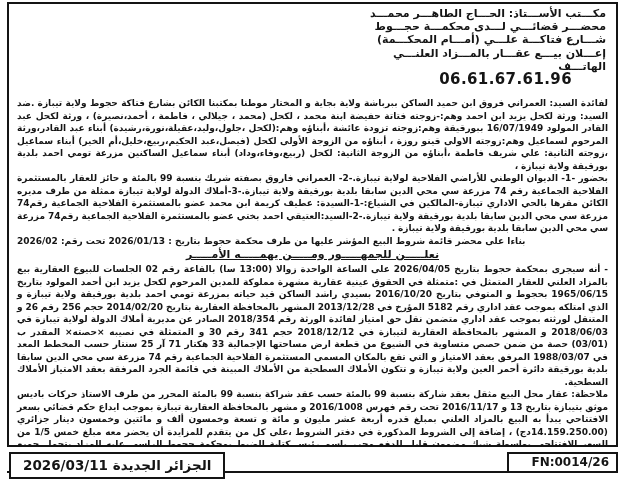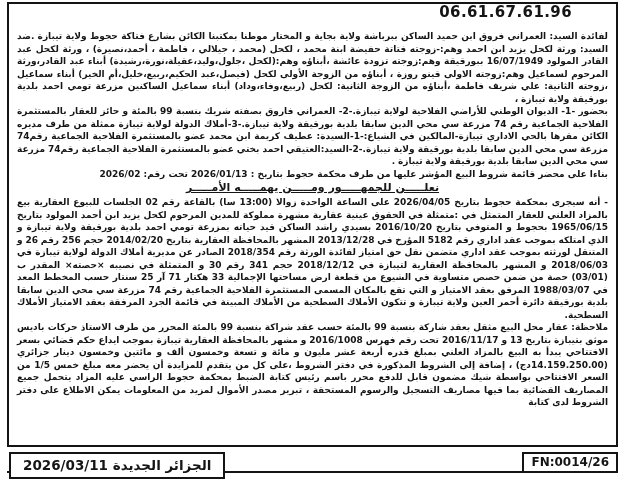--- a/index.html
+++ b/index.html
@@ -17,50 +17,57 @@
   .phone-number{
     direction:ltr;text-align:right;padding-right:36px;
     font-weight:700;font-size:15px;line-height:12px;letter-spacing:.4px;
   }
   .doc-body{margin-top:12px;}
   .doc-body .para{
     margin:0;font-size:9px;line-height:12.5px;font-weight:700;
     text-align:justify;text-justify:inter-word;word-spacing:-0.3px;
   }
   .center-line{
-    margin:0;font-size:9px;line-height:12.5px;font-weight:700;text-align:right;
+    margin:0;font-size:9px;line-height:12.5px;font-weight:700;text-align:left;
   }
   .proclamation{
     margin:1px 0;font-size:11px;line-height:14px;font-weight:700;text-align:center;text-decoration:underline;
   }
   .footer-rule{
     position:absolute;left:7px;right:7px;bottom:7px;height:0;
     border-top:2px solid #141414;
   }
   .date-box{
     position:absolute;left:9px;bottom:1px;background:#fff;
     border:2px solid #141414;direction:rtl;
     font-weight:700;font-size:13.5px;line-height:18px;padding:2px 12px 3px 12px;
     white-space:nowrap;
     margin-top:37px;
   }
   .fn-box{
     position:absolute;right:7px;bottom:9px;background:#fff;
     border:2px solid #141414;border-bottom:none;direction:ltr;
-    font-weight:700;font-size:12px;line-height:14px;padding:1px 7px 2px 7px;
+    font-weight:700;font-size:12px;line-height:14px;padding:1px 7px 2px 22px;
     white-space:nowrap;
   }
 </style>
 </head>
 <body>
 
 <div class="page">
 
   <div class="main-box">
 
+    <div class="letterhead">
+      <div class="h-line">مكـــتب الأســـتاذ: الحـــاج الطاهـــر محمـــد</div>
+      <div class="h-line">محضـــر قضائـــي لـــدى محكمـــة حجـــوط</div>
+      <div class="h-line">شـــارع فتاكـــة علـــي (أمـــام المحكـــمة)</div>
+      <div class="h-line">إعـــلان بيـــع عقـــار بالمـــزاد العلنـــي</div>
+      <div class="h-line">الهاتـــف</div>
+    </div>
     <div class="phone-number">06.61.67.61.96</div>
 
     <div class="doc-body">
       <p class="para">لفائدة السيد: العمراني فروق ابن حميد الساكن ببرباشة ولاية بجاية و المختار موطنا بمكتبنا الكائن بشارع فتاكة حجوط ولاية تيبازة .ضد السيد: ورثة لكحل يزيد ابن احمد وهم:-زوجته فتاتة حفيضة ابنة محمد ، لكحل (محمد ، جيلالي ، فاطمة ، أحمد،نصيرة) ، ورثة لكحل عبد القادر المولود 16/07/1949 ببورقيقة وهم:زوجته تزودة عائشة ،أبناؤه وهم:(لكحل ،جلول،وليد،عقيلة،نورة،رشيدة) أبناء عبد القادر،ورثة المرحوم لسماعيل وهم:زوجته الاولى قينو روزة ، أبناؤه من الزوجة الأولى لكحل (فيصل،عبد الحكيم،ربيع،خليل،أم الخير) أبناء سماعيل ،زوجته الثانية: علي شريف فاطمة ،أبناؤه من الزوجة الثانية: لكحل (ربيع،وفاء،وداد) أبناء سماعيل الساكنين مزرعة تومي احمد بلدية بورقيقة ولاية تيبازة ،</p>
       <p class="para">بحضور -1- الديوان الوطني للأراضي الفلاحية لولاية تيبازة.-2- العمراني فاروق بصفته شريك بنسبة 99 بالمئة و حائز للعقار بالمستثمرة الفلاحية الجماعية رقم 74 مزرعة سي محي الدين سابقا بلدية بورقيقة ولاية تيبازة.-3-أملاك الدولة لولاية تيبازة ممثلة من طرف مديره الكائن مقرها بالحي الاداري تيبازة-المالكين في الشياع:-1-السيدة: عطيف كريمة ابن محمد عضو بالمستثمرة الفلاحية الجماعية رقم74 مزرعة سي محي الدين سابقا بلدية بورقيقة ولاية تيبازة.-2-السيد:العتيقي احمد بختي عضو بالمستثمرة الفلاحية الجماعية رقم74 مزرعة سي محي الدين سابقا بلدية بورقيقة ولاية تيبازة .</p>
       <p class="center-line">بناءا على محضر قائمة شروط البيع المؤشر عليها من طرف محكمة حجوط بتاريخ : 2026/01/13 تحت رقم: 2026/02</p>
       <p class="proclamation">نعلـــــن للجمهـــــور ومـــــن يهمـــــه الأمـــــر</p>
       <p class="para">- أنه سيجرى بمحكمة حجوط بتاريخ 2026/04/05 على الساعة الواحدة زوالا (13:00 سا) بالقاعة رقم 02 الجلسات للبيوع العقارية بيع بالمزاد العلني للعقار المتمثل في :متمثلة في الحقوق عينية عقارية مشهرة مملوكة للمدين المرحوم لكحل يزيد ابن أحمد المولود بتاريخ 1965/06/15 بحجوط و المتوفي بتاريخ 2016/10/20 بسيدي راشد الساكن قيد حياته بمزرعة تومي احمد بلدية بورقيقة ولاية تيبازة و الذي امتلكه بموجب عقد اداري رقم 5182 المؤرخ في 2013/12/28 المشهر بالمحافظة العقارية بتاريخ 2014/02/20 حجم 256 رقم 26 و المتنقل لورثته بموجب عقد اداري متضمن نقل حق امتياز لفائدة الورثة رقم 2018/354 الصادر عن مديرية أملاك الدولة لولاية تيبازة في 2018/06/03 و المشهر بالمحافظة العقارية لتيبازة في 2018/12/12 حجم 341 رقم 30 و المتمثلة في نصيبه ×حصته× المقدر ب (03/01) حصة من ضمن حصص متساوية في الشيوع من قطعة ارض مساحتها الإجمالية 33 هكتار 71 آر 25 سنتار حسب المخطط المعد في 1988/03/07 المرفق بعقد الامتياز و التي تقع بالمكان المسمى المستثمرة الفلاحية الجماعية رقم 74 مزرعة سي محي الدين سابقا بلدية بورقيقة دائرة أحمر العين ولاية تيبازة و تتكون الأملاك السطحية من الأملاك المبينة في قائمة الجرد المرفقة بعقد الامتياز الأملاك السطحية.</p>
       <p class="para">ملاحظة: عقار محل البيع مثقل بعقد شاركة بنسبة 99 بالمئة حسب عقد شراكة بنسبة 99 بالمئة المحرر من طرف الاستاذ حركات باديس موثق بتيبازة بتاريخ 13 و 2016/11/17 تحت رقم فهرس 2016/1008 و مشهر بالمحافظة العقارية تيبازة بموجب ايداع حكم قضائي بسعر الافتتاحي يبدأ به البيع بالمزاد العلني بمبلغ قدره أربعة عشر مليون و مائة و تسعة وخمسون ألف و مائتين وخمسون دينار جزائري (14.159.250.00دج) ، إضافة إلى الشروط المذكورة في دفتر الشروط ،على كل من يتقدم للمزايدة أن يحضر معه مبلغ خمس 1/5 من السعر الافتتاحي بواسطة شيك مضمون قابل للدفع محرر باسم رئيس كتابة الضبط بمحكمة حجوط الراسي عليه المزاد يتحمل جميع المصاريف القضائية بما فيها مصاريف التسجيل والرسوم المستحقة ، تبرير مصدر الأموال لمزيد من المعلومات يمكن الاطلاع على دفتر الشروط لدى كتابة</p>
 

